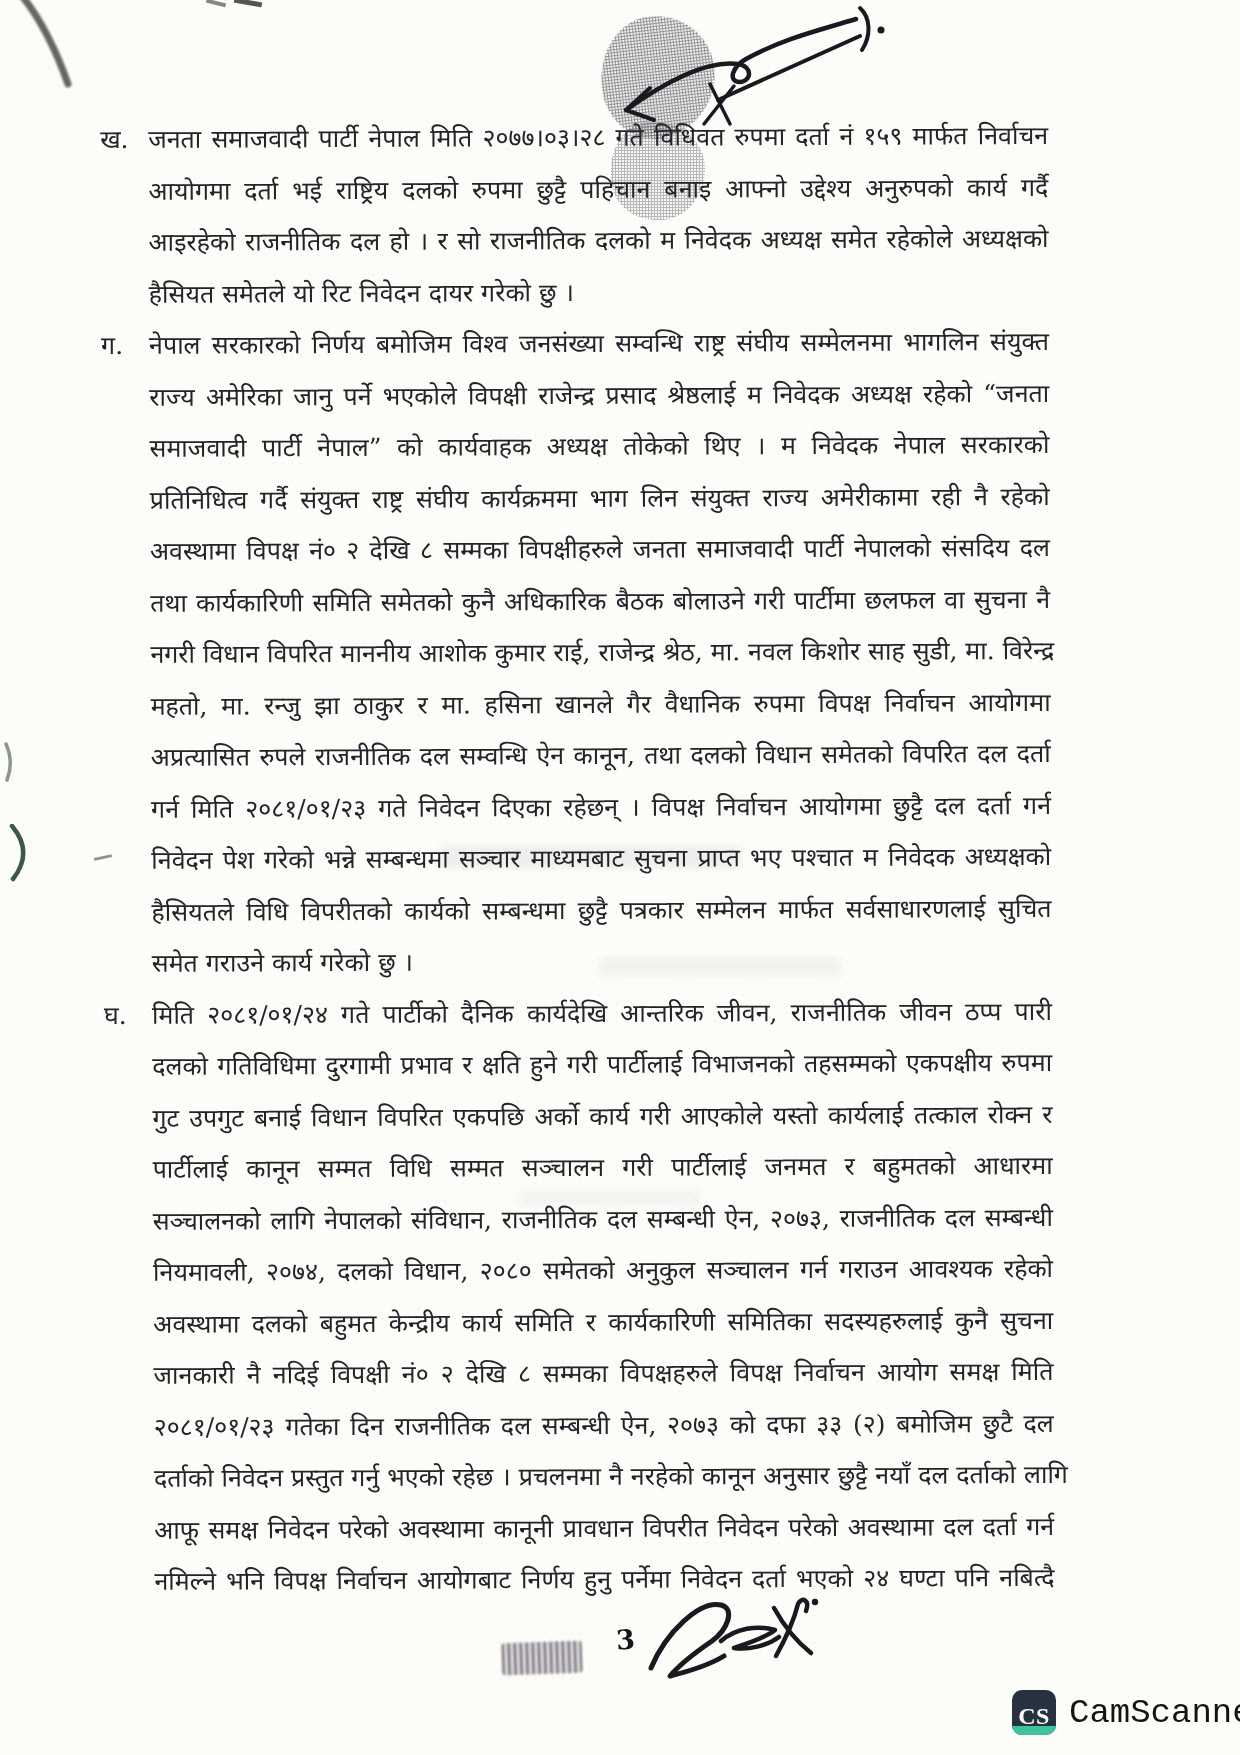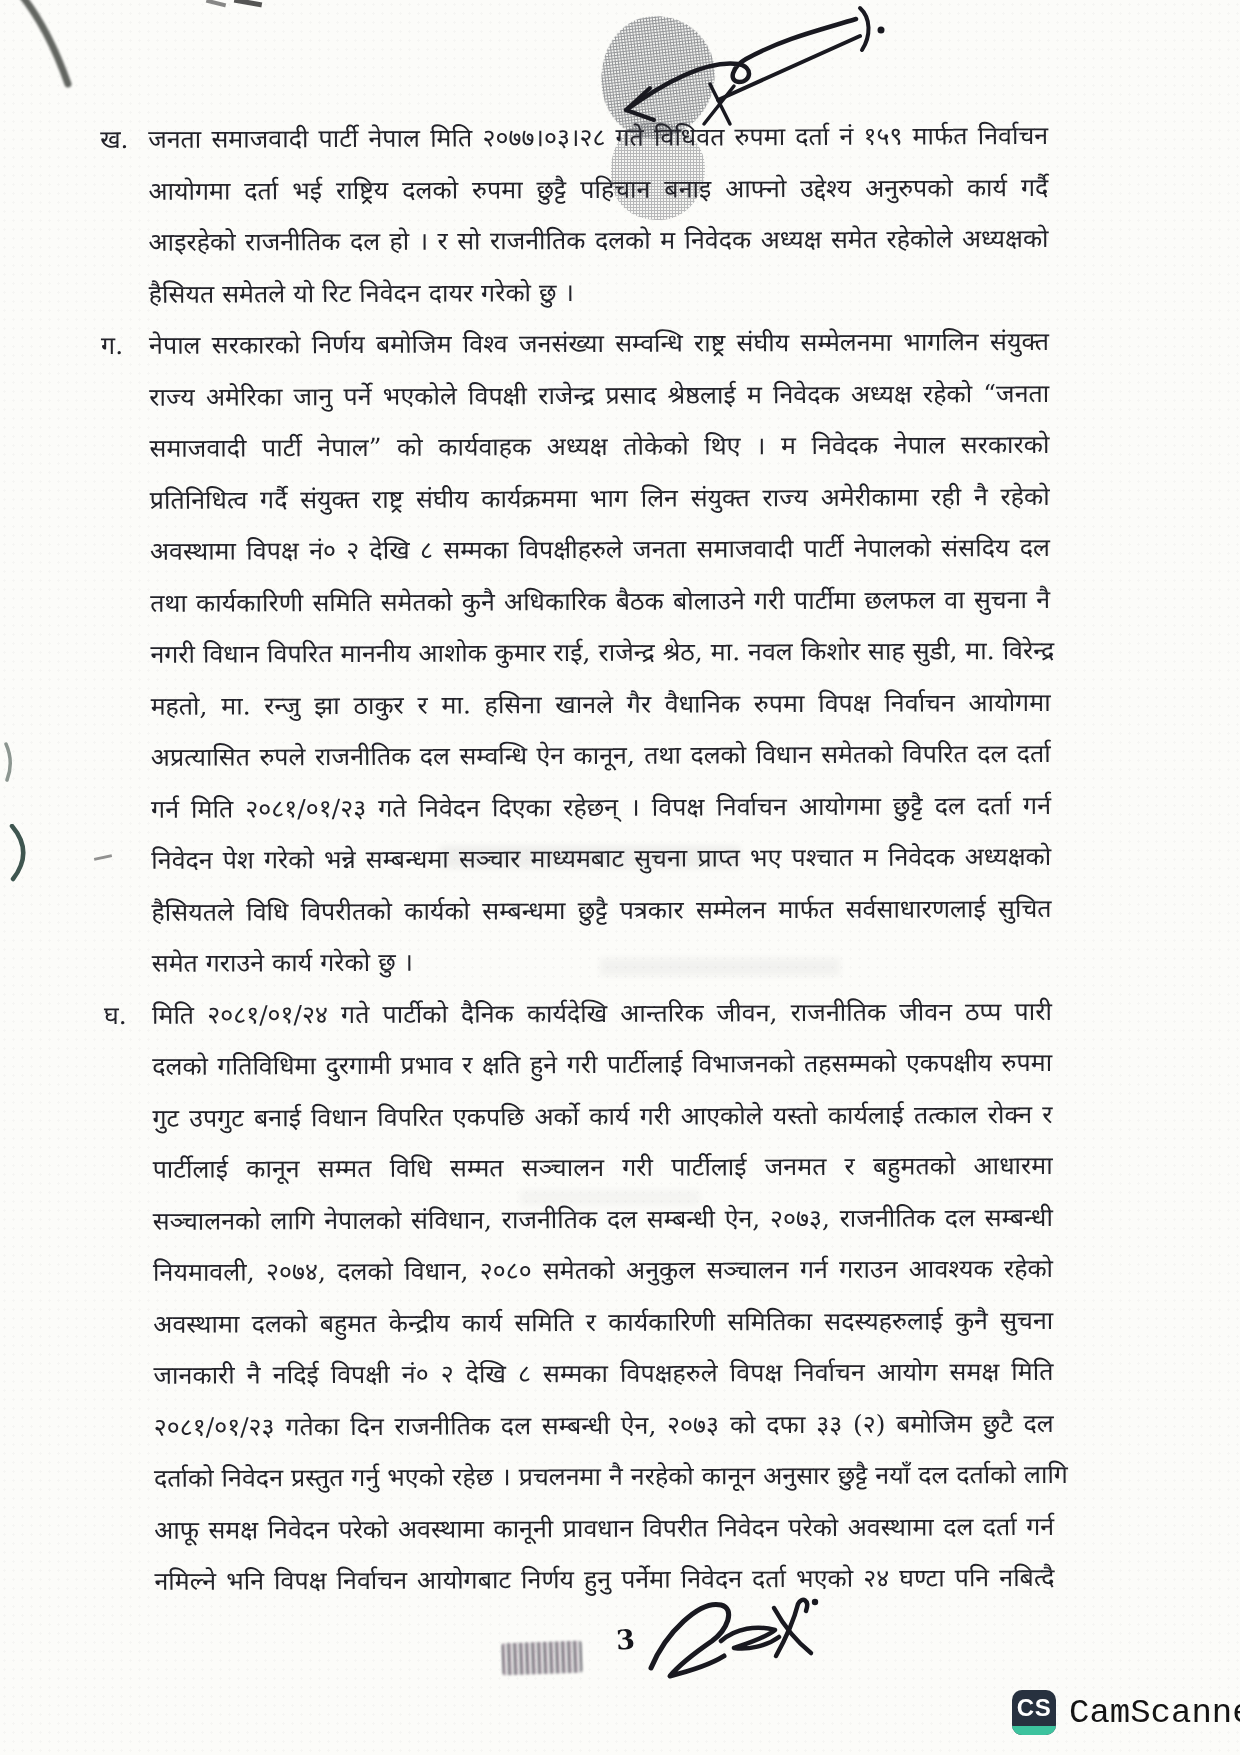--- a/index.html
+++ b/index.html
@@ -50,22 +50,22 @@
     color:#16161c; font-family:"DejaVu Serif",serif; transform:rotate(-4deg);
   }
   
   .watermark { position:absolute; left:1012px; top:1690px; display:flex; align-items:center; gap:13px; }
   .cs-icon {
     position:relative; width:44px; height:45px; border-radius:10px; background:#27313f;
     display:flex; align-items:flex-start; justify-content:center; overflow:hidden;
   }
   .cs-icon .band { position:absolute; left:0; bottom:0; width:100%; height:9px; background:#3dc39e; }
   .cs-icon .cs-text {
-    color:#ffffff; font-family:Liberation Sans, sans-serif;
-    font-weight:700; font-size:24px; line-height:36px; letter-spacing:.5px;
+    color:#ffffff; font-family:Liberation Serif, serif;
+    font-weight:700; font-size:24px; line-height:36px; letter-spacing:.5px;margin-top:8px;
   }
   .cs-label { font-family:Liberation Mono, monospace; font-size:34px; color:#141414; }
 </style>
 </head>
 <body>
 
 <div class="page">
 
   <svg class="artifact" style="left:-6px;top:-14px;opacity:.75;filter:blur(1.2px);" width="120" height="120" viewBox="0 0 120 120">
     <path d="M14,-6 Q50,30 74,98" stroke="#30342f" stroke-width="7"></path>

